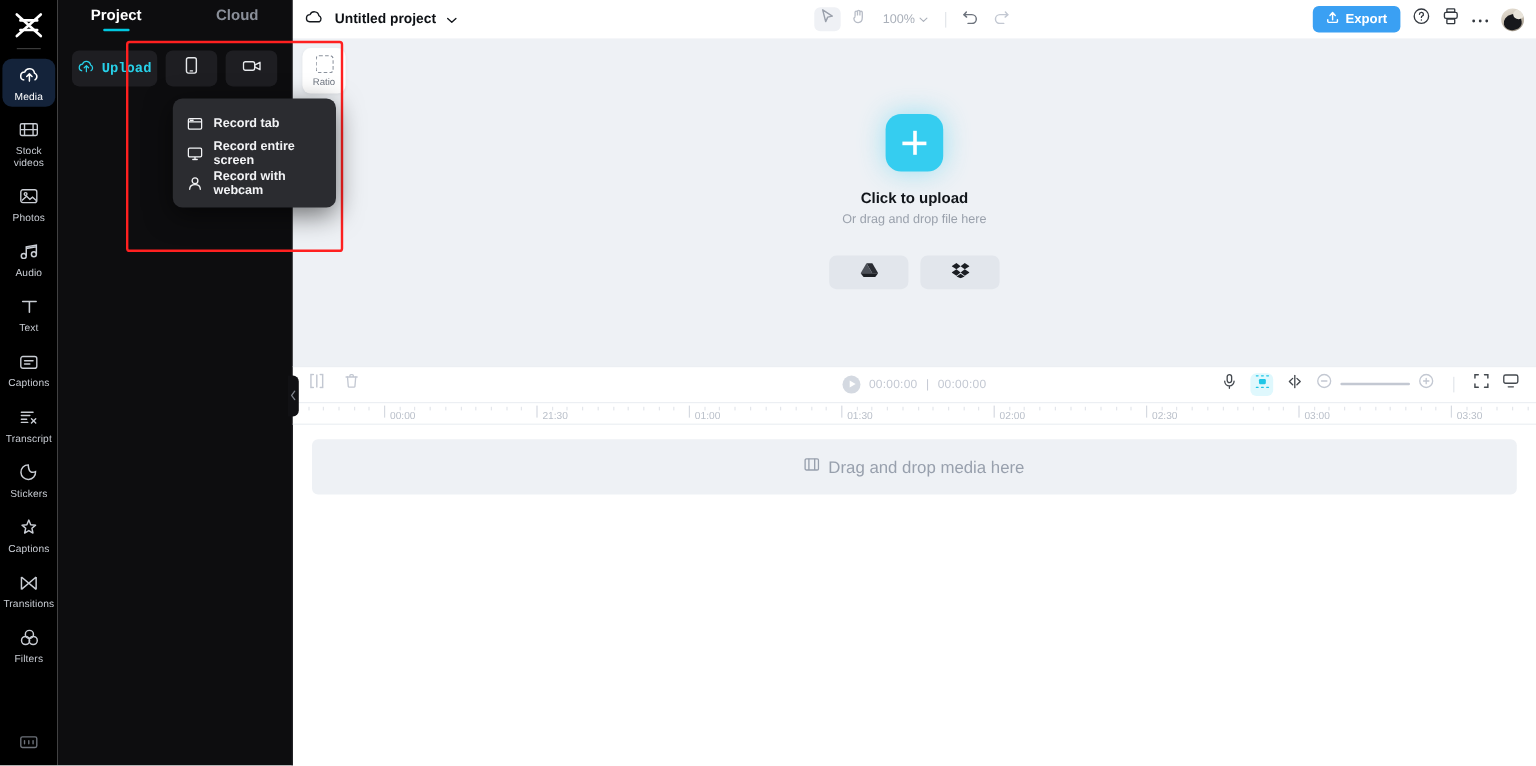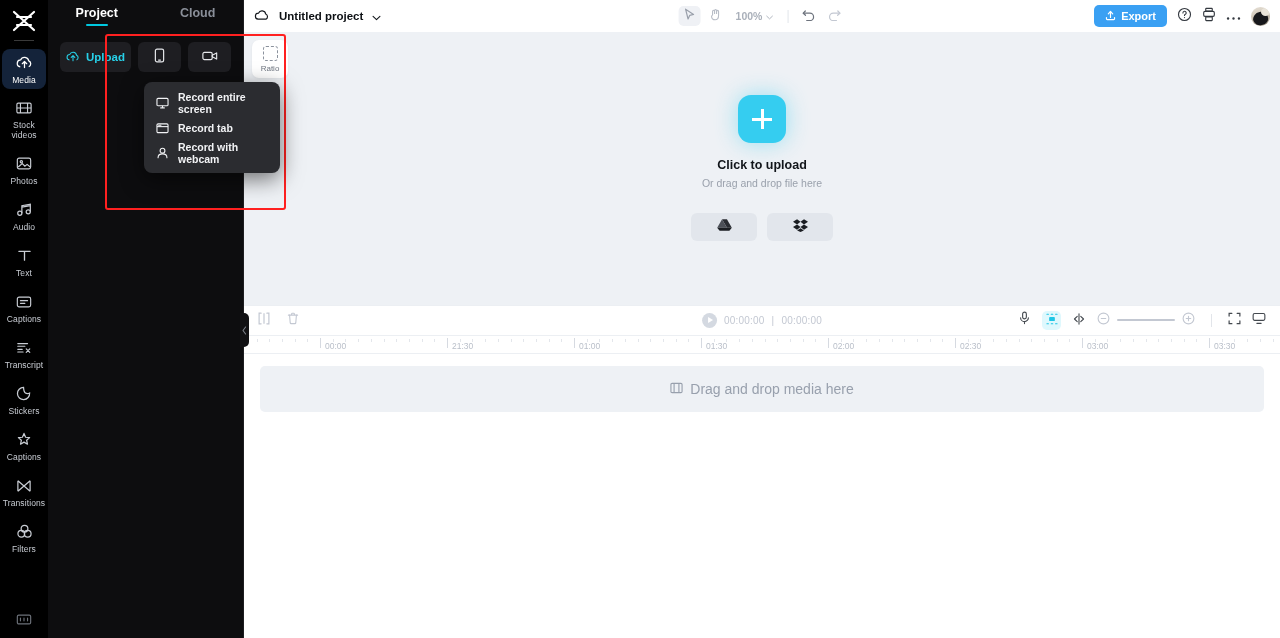--- a/index.html
+++ b/index.html
@@ -48,21 +48,21 @@
      cursor: pointer; position: relative; }
   .ptab.active { color: #ffffff; }
   .ptab.active::after {
     content: ""; position: absolute; left: 50%; transform: translateX(-50%);
     bottom: 0; width: 22px; height: 2.5px; background: #00c8e0; border-radius: 2px;
   }
   .upload-row { display: flex; gap: 7px; padding: 10px 12px 0 12px; }
   .btn-upload {
     flex: 1; height: 30px; background: #1e1e22; border-radius: 6px;
     display: flex; align-items: center; justify-content: center; gap: 6px;
-    color: #27d0e8; font-size: 11.5px; font-weight: bold; cursor: pointer;
+    color: #27d0e8; font-size: 11.5px; font-weight: bold; cursor: pointer; font-family: Liberation Mono, monospace;
   }
   .btn-sq {
     width: 43px; height: 30px; background: #1e1e22; border-radius: 6px;
     display: flex; align-items: center; justify-content: center; cursor: pointer;
     color: #e6e8eb;
   }
   .dashdrop {
     position: absolute; left: 12px; right: 12px; top: 80px; bottom: 12px;
     border: 1px dashed #313135; border-radius: 6px;
     display: flex; flex-direction: column; align-items: center; justify-content: center;
@@ -108,21 +108,21 @@
   .center-tools {
     position: absolute; left: 50%; transform: translateX(-50%);
     display: flex; align-items: center; gap: 4px;
   }
   .tool-btn {
     width: 22px; height: 20px; border-radius: 5px; display: flex;
     align-items: center; justify-content: center; color: #b8bdc7; cursor: pointer;
   }
   .tool-btn.sel { background: #eff1f5; color: #9aa0ab; }
   .zoomlvl { font-size: 10.5px; color: #aab0ba; display:flex; align-items:flex-end; gap:3px;
-     margin: 0 5px; cursor: pointer; font-weight: bold;}
+     margin: 0 5px; cursor: pointer;}
   .vdiv { width: 1px; height: 13px; background: #e2e5ea; margin: 0 5px; }
   .topright { margin-left: auto; display: flex; align-items: center; gap: 10px; }
   .export-btn {
     height: 22px; padding: 0 11px; border-radius: 5px; background: #3aa0f3;
     color: #fff; font-size: 11px; font-weight: bold; display: flex; align-items: center;
     gap: 5px; cursor: pointer;
   }
   .ticon { color: #33383f; display:flex; align-items:center; cursor:pointer; }
   .avatar {
     width: 19px; height: 19px; border-radius: 50%; overflow: hidden;
@@ -383,36 +383,36 @@
             </svg>
         </span>
       </div>
     </div>
 
 
     <div class="rec-menu">
       <div class="rec-item">
         <span class="ic">
           <svg width="13" height="12" viewBox="0 0 14 13" fill="none" stroke="#f2f3f5" stroke-width="1.2">
+              <rect x="1" y="2" width="12" height="9.5" rx="1.3"></rect>
+              <path d="M1 5h12"></path>
+              <path d="M2.8 3.5h.8M4.5 3.5h.8" stroke-linecap="round"></path>
+            </svg>
+        </span>
+        <span>Record tab</span>
+      </div>
+      <div class="rec-item">
+        <span class="ic">
+          <svg width="13" height="12" viewBox="0 0 14 13" fill="none" stroke="#f2f3f5" stroke-width="1.2">
               <rect x="1" y="1.5" width="12" height="8" rx="1.2"></rect>
               <path d="M5 11.8h4" stroke-linecap="round"></path>
               <path d="M7 9.5v2.3"></path>
             </svg>
         </span>
         <span>Record entire screen</span>
-      </div>
-      <div class="rec-item">
-        <span class="ic">
-          <svg width="13" height="12" viewBox="0 0 14 13" fill="none" stroke="#f2f3f5" stroke-width="1.2">
-              <rect x="1" y="2" width="12" height="9.5" rx="1.3"></rect>
-              <path d="M1 5h12"></path>
-              <path d="M2.8 3.5h.8M4.5 3.5h.8" stroke-linecap="round"></path>
-            </svg>
-        </span>
-        <span>Record tab</span>
       </div>
       <div class="rec-item">
         <span class="ic">
           <svg width="13" height="12" viewBox="0 0 14 13" fill="none" stroke="#f2f3f5" stroke-width="1.2">
               <circle cx="7" cy="4" r="2.6"></circle>
               <path d="M2.2 11.6c0-2.6 2.1-4.2 4.8-4.2s4.8 1.6 4.8 4.2" stroke-linecap="round"></path>
             </svg>
         </span>
         <span>Record with webcam</span>
       </div>

